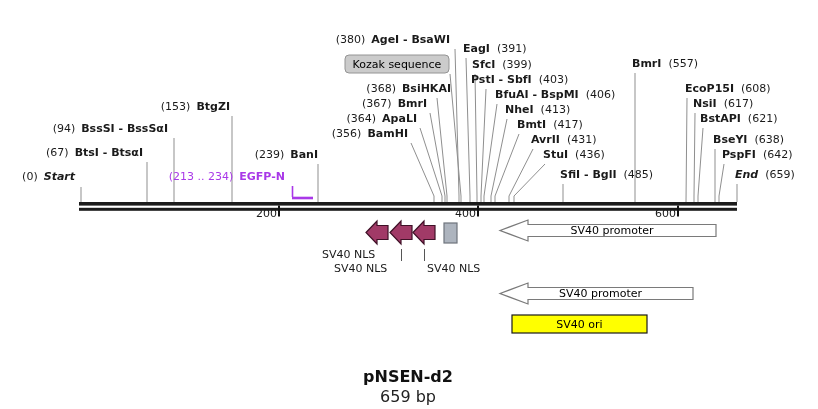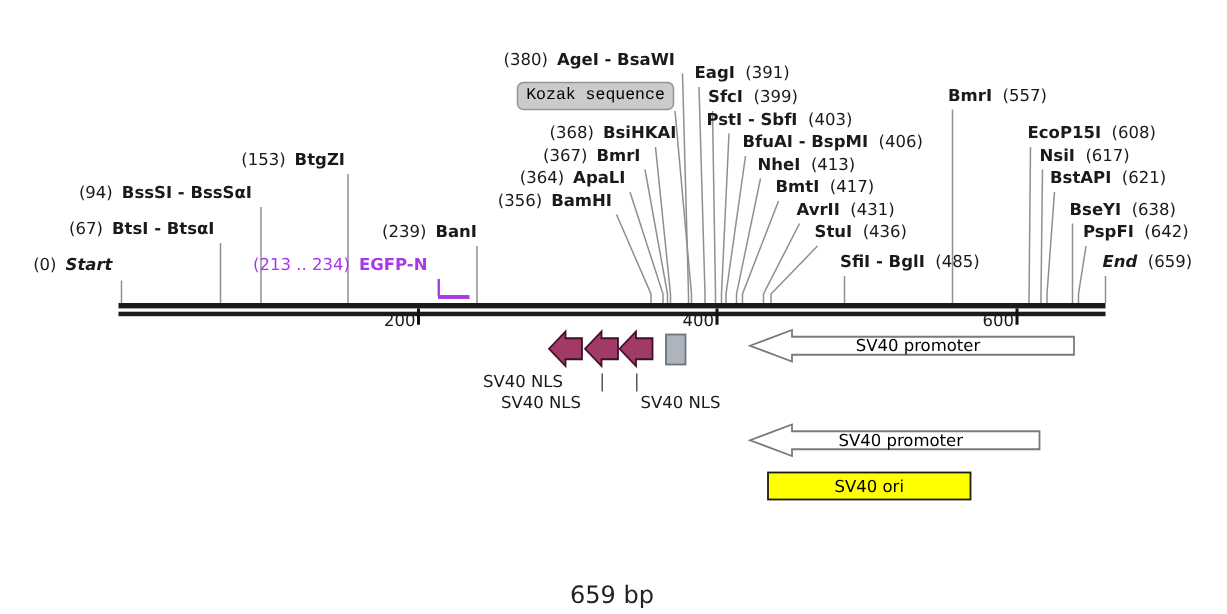--- a/index.html
+++ b/index.html
@@ -68,21 +68,21 @@
       <polygon points="500,230.5 528,220 528,224.5 716,224.5 716,236.5 528,236.5 528,241" fill="#ffffff" stroke="#7a7a7a" stroke-width="1.2"></polygon>
       <polygon points="500,293.5 528,283 528,287.5 693,287.5 693,299.5 528,299.5 528,304" fill="#ffffff" stroke="#7a7a7a" stroke-width="1.2"></polygon>
       <rect x="512" y="315" width="135" height="18" fill="#ffff00" stroke="#1a1a1a" stroke-width="1.2"></rect>
       <line x1="401.5" y1="249" x2="401.5" y2="261" stroke="#565656" stroke-width="1"></line>
       <line x1="424.5" y1="249" x2="424.5" y2="261" stroke="#565656" stroke-width="1"></line>
     </svg>
   <div id="labels">
       <div class="ticklabel" style="right: 541px; top: 207px;">200</div>
       <div class="ticklabel" style="right: 342px; top: 207px;">400</div>
       <div class="ticklabel" style="right: 142px; top: 207px;">600</div>
-      <div class="flabel" style="left: 397px; top: 57.5px; font-family: Liberation Mono, monospace;">Kozak sequence</div>
+      <div class="flabel" style="left: 397px; top: 57.5px;">Kozak sequence</div>
       <div class="flabel" style="left: 612px; top: 224px;">SV40 promoter</div>
       <div class="flabel" style="left: 600.5px; top: 287px;">SV40 promoter</div>
       <div class="flabel" style="left: 579.5px; top: 317.5px;">SV40 ori</div>
       <div class="nlslabel" style="left: 322px; top: 248px;">SV40 NLS</div>
       <div class="nlslabel" style="left: 334px; top: 262px;">SV40 NLS</div>
       <div class="nlslabel" style="left: 427px; top: 262px;">SV40 NLS</div>
       <div class="enz it" style="top: 170px; right: 743px; margin-left: 40px;"><span class="num pre">(0)</span><span class="nm">Start</span></div>
       <div class="enz" style="top: 146px; right: 675px;"><span class="num pre">(67)</span><span class="nm">BtsI - BtsαI</span></div>
       <div class="enz" style="top: 122px; right: 650px;"><span class="num pre">(94)</span><span class="nm">BssSI - BssSαI</span></div>
       <div class="enz" style="top: 100px; right: 588px;"><span class="num pre">(153)</span><span class="nm">BtgZI</span></div>
@@ -105,14 +105,15 @@
       <div class="enz" style="top: 57px; left: 632px;"><span class="nm">BmrI</span><span class="num post">(557)</span></div>
       <div class="enz" style="top: 82px; left: 685px;"><span class="nm">EcoP15I</span><span class="num post">(608)</span></div>
       <div class="enz" style="top: 97px; left: 693px;"><span class="nm">NsiI</span><span class="num post">(617)</span></div>
       <div class="enz" style="top: 112px; left: 700px;"><span class="nm">BstAPI</span><span class="num post">(621)</span></div>
       <div class="enz" style="top: 133px; left: 713px;"><span class="nm">BseYI</span><span class="num post">(638)</span></div>
       <div class="enz" style="top: 148px; left: 722px;"><span class="nm">PspFI</span><span class="num post">(642)</span></div>
       <div class="enz it" style="top: 168px; left: 735px;"><span class="nm">End</span><span class="num post">(659)</span></div>
     </div>
 
 
+  <div class="title-name" style="top:367px">pNSEN-d2</div>
   <div class="title-size" style="top:387px">659 bp</div>
 </div>
 
 </body></html>

